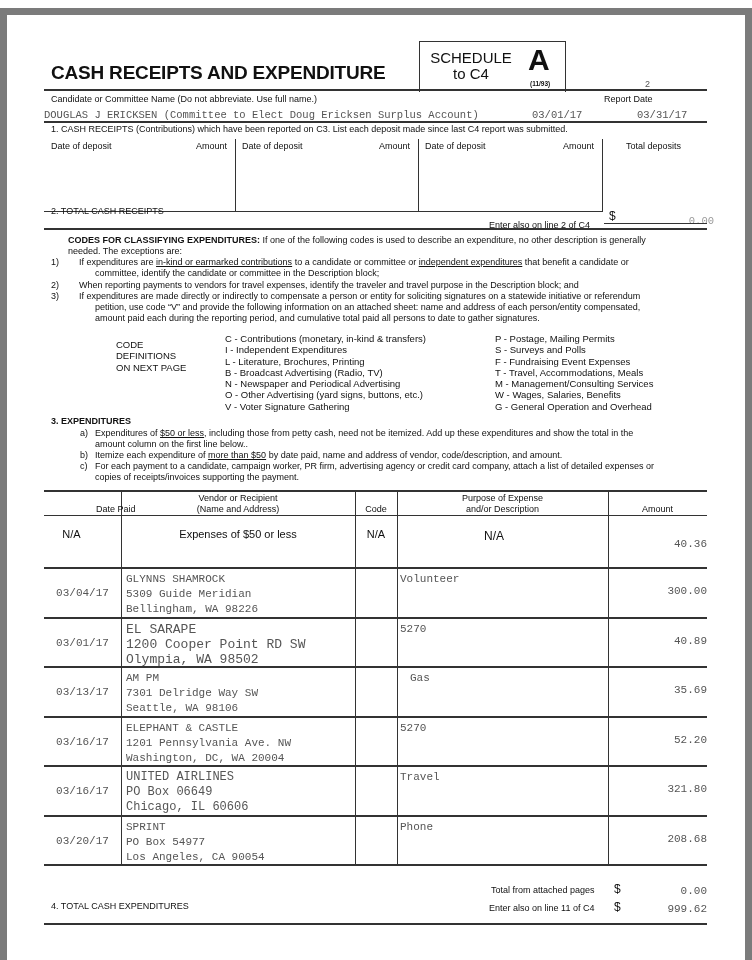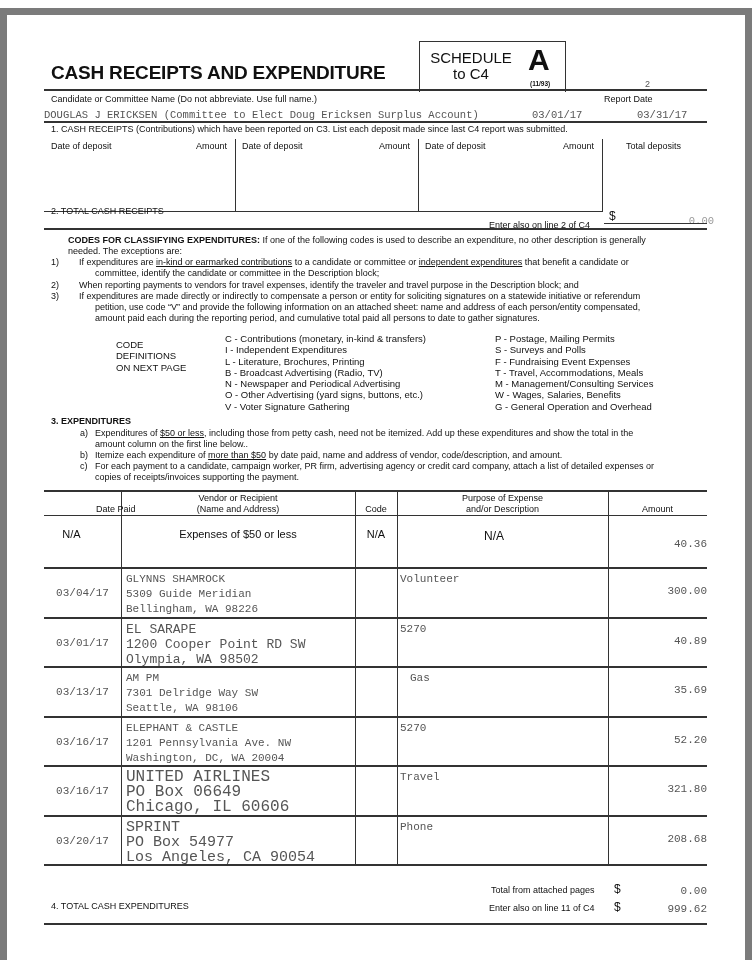--- a/index.html
+++ b/index.html
@@ -185,33 +185,33 @@
           <div>1201 Pennsylvania Ave. NW</div>
           <div>Washington, DC, WA 20004</div>
         </div>
         <div class="abs mono" style="left:355px;width:42px;text-align:center;top:723px;font-size:11px;"></div>
         <div class="abs mono" style="left:400px;top:722px;font-size:11px;">5270</div>
         <div class="abs mono" style="right:45px;top:734px;font-size:11px;">52.20</div>
         <div class="hr" style="left:44px;top:765px;width:663px;height:2px;"></div>
       </div>
       <div>
         <div class="abs mono" style="left:44px;width:77px;text-align:center;top:785px;font-size:11px;">03/16/17</div>
-        <div class="abs mono" style="left:126px;top:770px;font-size:16px;line-height:15px;">
+        <div class="abs mono" style="left:126px;top:770px;font-size:12px;line-height:15px;">
           <div>UNITED AIRLINES</div>
           <div>PO Box 06649</div>
           <div>Chicago, IL 60606</div>
         </div>
         <div class="abs mono" style="left:355px;width:42px;text-align:center;top:772px;font-size:11px;"></div>
         <div class="abs mono" style="left:400px;top:771px;font-size:11px;">Travel</div>
         <div class="abs mono" style="right:45px;top:783px;font-size:11px;">321.80</div>
         <div class="hr" style="left:44px;top:815px;width:663px;height:2px;"></div>
       </div>
       <div>
         <div class="abs mono" style="left:44px;width:77px;text-align:center;top:835px;font-size:11px;">03/20/17</div>
-        <div class="abs mono" style="left:126px;top:820px;font-size:15px;line-height:15px;">
+        <div class="abs mono" style="left:126px;top:820px;font-size:11px;line-height:15px;">
           <div>SPRINT</div>
           <div>PO Box 54977</div>
           <div>Los Angeles, CA 90054</div>
         </div>
         <div class="abs mono" style="left:355px;width:42px;text-align:center;top:822px;font-size:11px;"></div>
         <div class="abs mono" style="left:400px;top:821px;font-size:11px;">Phone</div>
         <div class="abs mono" style="right:45px;top:833px;font-size:11px;">208.68</div>
         <div class="hr" style="left:44px;top:864px;width:663px;height:2px;"></div>
       </div>
     </div>

